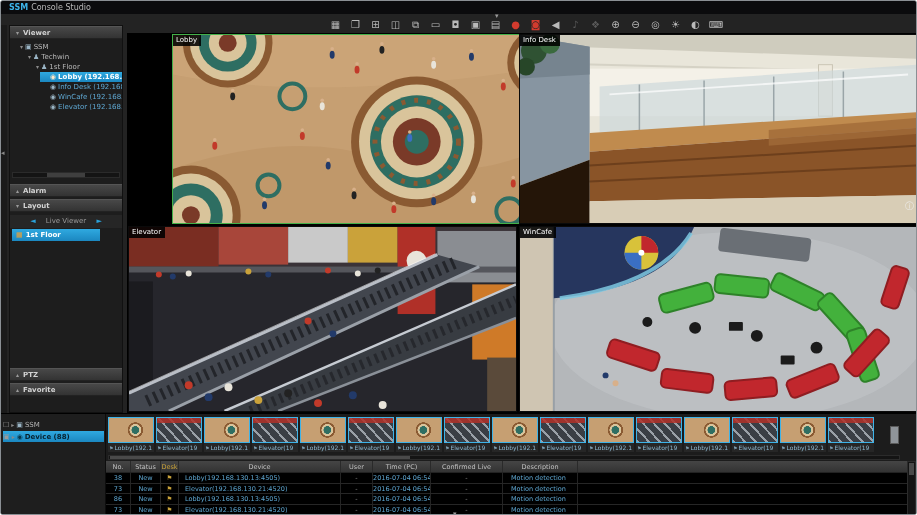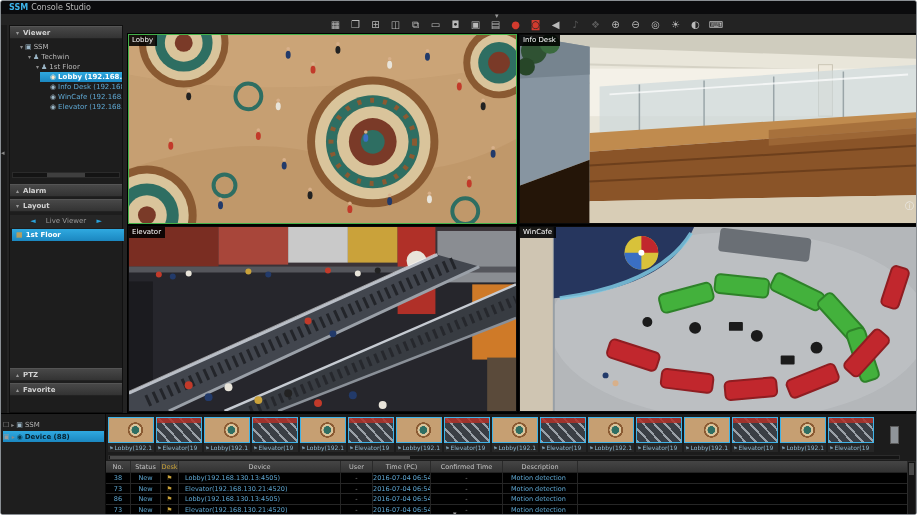--- a/index.html
+++ b/index.html
@@ -23,26 +23,26 @@
   .sec-hdr{position:absolute;left:0;width:112px;height:13px;background:linear-gradient(#484848,#333);border-top:1px solid #555;border-bottom:1px solid #222;color:#d2d2d2;font-size:7px;font-weight:bold;line-height:12px;padding-left:6px;cursor:pointer;}
   .sec-hdr .car{color:#9a9a9a;margin-right:4px;font-size:6px;}
   .trow7{position:absolute;height:10px;line-height:10px;font-size:7px;color:#b9b9b9;white-space:nowrap;overflow:hidden;}
   .trow7 .car{color:#8a8a8a;font-size:6px;margin-right:2px;}
   .trow7 .ico{font-size:7px;margin-right:2px;color:#9ab4c4;}
   .trow7.sel{background:linear-gradient(#2fa9e0,#1b87c0);color:#fff;font-weight:bold;}
   #tree-hscroll{position:absolute;left:2px;top:146px;width:108px;height:6px;background:#141414;border:1px solid #2b2b2b;}
   #tree-hscroll .thumb{position:absolute;left:34px;top:0;width:38px;height:4px;background:#3f3f3f;}
   #live-row{position:absolute;left:0;top:189px;width:112px;height:13px;background:#262626;font-size:7px;color:#9a9a9a;line-height:13px;text-align:center;}
   #live-row .arr{color:#2ba2da;font-size:7px;cursor:pointer;}
-  #layout-item{position:absolute;left:2px;top:203px;width:112px;height:12px;line-height:12px;background:linear-gradient(#2fa9e0,#1b87c0);color:#fff;font-size:7px;font-weight:bold;padding-left:4px;cursor:pointer;}
+  #layout-item{position:absolute;left:2px;top:203px;width:88px;height:12px;line-height:12px;background:linear-gradient(#2fa9e0,#1b87c0);color:#fff;font-size:7px;font-weight:bold;padding-left:4px;cursor:pointer;}
   #layout-item .gico{color:#e8a13a;margin-right:3px;font-size:7px;}
   
   #grid-bg{position:absolute;left:126px;top:32px;width:791px;height:380px;background:#000;}
   .tile{position:absolute;overflow:hidden;border:1px solid #0a0a0a;cursor:pointer;}
-  .tile.sel{border:1px solid #43b049;}
+  .tile.sel{border:1px solid #43b049;margin-left:44px;}
   .tile svg{position:absolute;left:0;top:0;width:100%;height:100%;}
   .cam-label{position:absolute;left:0;top:0;background:rgba(0,0,0,.88);color:#fff;font-size:7px;line-height:9px;padding:1px 4px 1px 3px;z-index:3;}
   .info-badge{position:absolute;right:2px;bottom:10px;color:rgba(240,240,240,.85);font-size:9px;z-index:3;}
   
   #bottom{position:absolute;left:0;top:412px;width:917px;height:103px;background:#1c1c1c;border-top:1px solid #000;}
   #btree{position:absolute;left:0;top:0;width:105px;height:103px;background:#1e1e1e;border-right:1px solid #0d0d0d;}
   .btrow{position:absolute;left:2px;width:101px;height:11px;line-height:11px;font-size:7px;color:#b5b5b5;white-space:nowrap;cursor:pointer;}
   .btrow .cb{font-size:7px;margin-right:2px;color:#9a9a9a;}
   .btrow .car{font-size:6px;color:#8a8a8a;margin-right:2px;}
   .btrow .ico{font-size:7px;color:#9ab4c4;margin-right:2px;}
@@ -420,21 +420,21 @@
       </div>
 
     <div id="etable">
       <div class="thead">
         <span class="c-no">No.</span>
         <span class="c-st">Status</span>
         <span class="c-ty" style="color:#c2c2c2;">Desk</span>
         <span class="c-dev" style="text-align:center !important;padding-left:0;">Device</span>
         <span class="c-us" style="color:#c2c2c2 !important;">User</span>
         <span class="c-tm">Time (PC)</span>
-        <span class="c-cf" style="color:#c2c2c2 !important;">Confirmed Time</span>
+        <span class="c-cf" style="color:#c2c2c2 !important;">Confirmed Live</span>
         <span class="c-ds" style="text-align:center !important;padding-left:0;">Description</span>
         <span class="c-fill"></span>
       </div>
       <div class="trow">
         <span class="c-no">38</span>
           <span class="c-st">New</span>
           <span class="c-ty">⚑</span>
           <span class="c-dev">Lobby(192.168.130.13:4505)</span>
           <span class="c-us">-</span>
           <span class="c-tm">2016-07-04 06:54:27</span>

